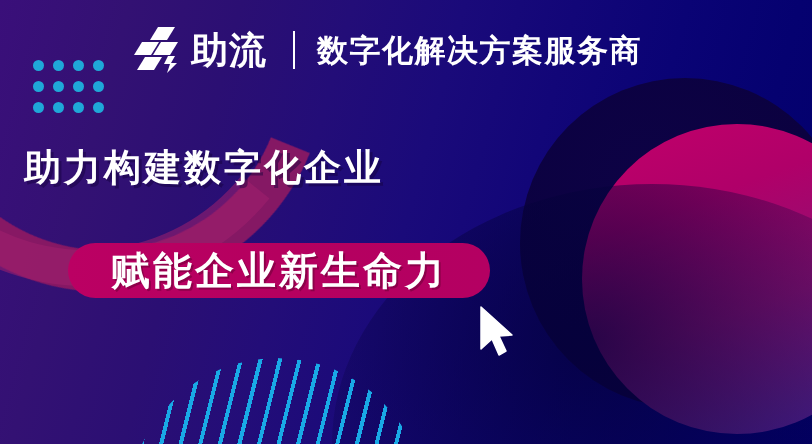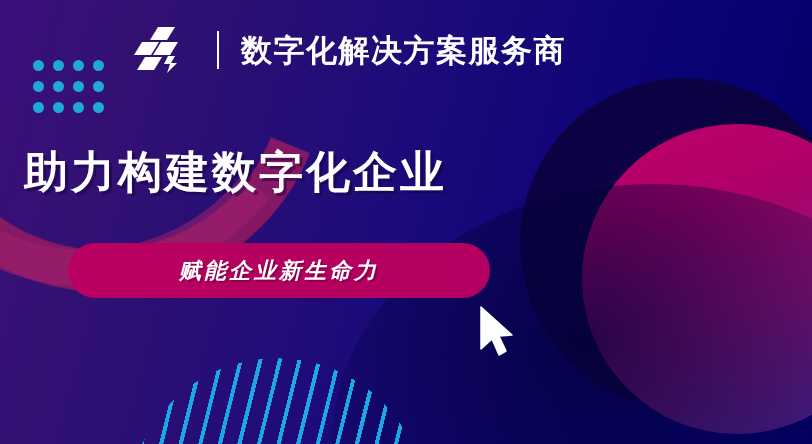--- a/index.html
+++ b/index.html
@@ -162,21 +162,21 @@
     white-space: nowrap;
     line-height: 1;
   }
 
   
   #headline {
     position: absolute;
     left: 24px;
     top: 148px;
     color: #ffffff;
-    font-size: 44px;
+    font-size: 37px;
     font-weight: 700;
     letter-spacing: 3px;
     line-height: 1.1;
     white-space: nowrap;
     text-shadow: 3px 3px 0 rgba(20,0,60,.45);
   }
 
   
   #pill {
     position: absolute;
@@ -185,27 +185,26 @@
     width: 422px;
     height: 55px;
     border-radius: 28px;
     background: linear-gradient(90deg, #bb0063 0%, #b5005f 50%, #b40062 100%);
     display: flex;
     align-items: center;
     justify-content: center;
   }
   #pill-text {
     color: #ffffff;
-    font-size: 22px;
+    font-size: 39px;
     font-weight: 700;
     letter-spacing: 3px;
     line-height: 1;
     white-space: nowrap;
     text-shadow: 2px 2px 0 rgba(80,0,40,.40);
-    font-style: italic;
   }
 
   
   #cursor {
     position: absolute;
     left: 478px;
     top: 305px;
     width: 40px;
     height: 56px;
     pointer-events: none;
@@ -242,20 +241,21 @@
   <div id="header">
     <svg id="logo-mark" viewBox="0 0 100 100">
       <g fill="#ffffff">
         <polygon points="52,4 86,4 70,30 36,30"></polygon>
         <polygon points="20,34 54,34 38,60 4,60"></polygon>
         <polygon points="58,34 92,34 76,60 42,60"></polygon>
         <polygon points="26,64 60,64 44,90 10,90"></polygon>
         <polygon points="72,62 86,62 78,76 90,76 70,96 76,78 64,78"></polygon>
       </g>
     </svg>
+    <div id="logo-text">助流</div>
     <div id="logo-divider"></div>
     <div id="tagline">数字化解决方案服务商</div>
   </div>
 
   <div id="headline">助力构建数字化企业</div>
 
   <div id="pill">
     <span id="pill-text">赋能企业新生命力</span>
   </div>
 

